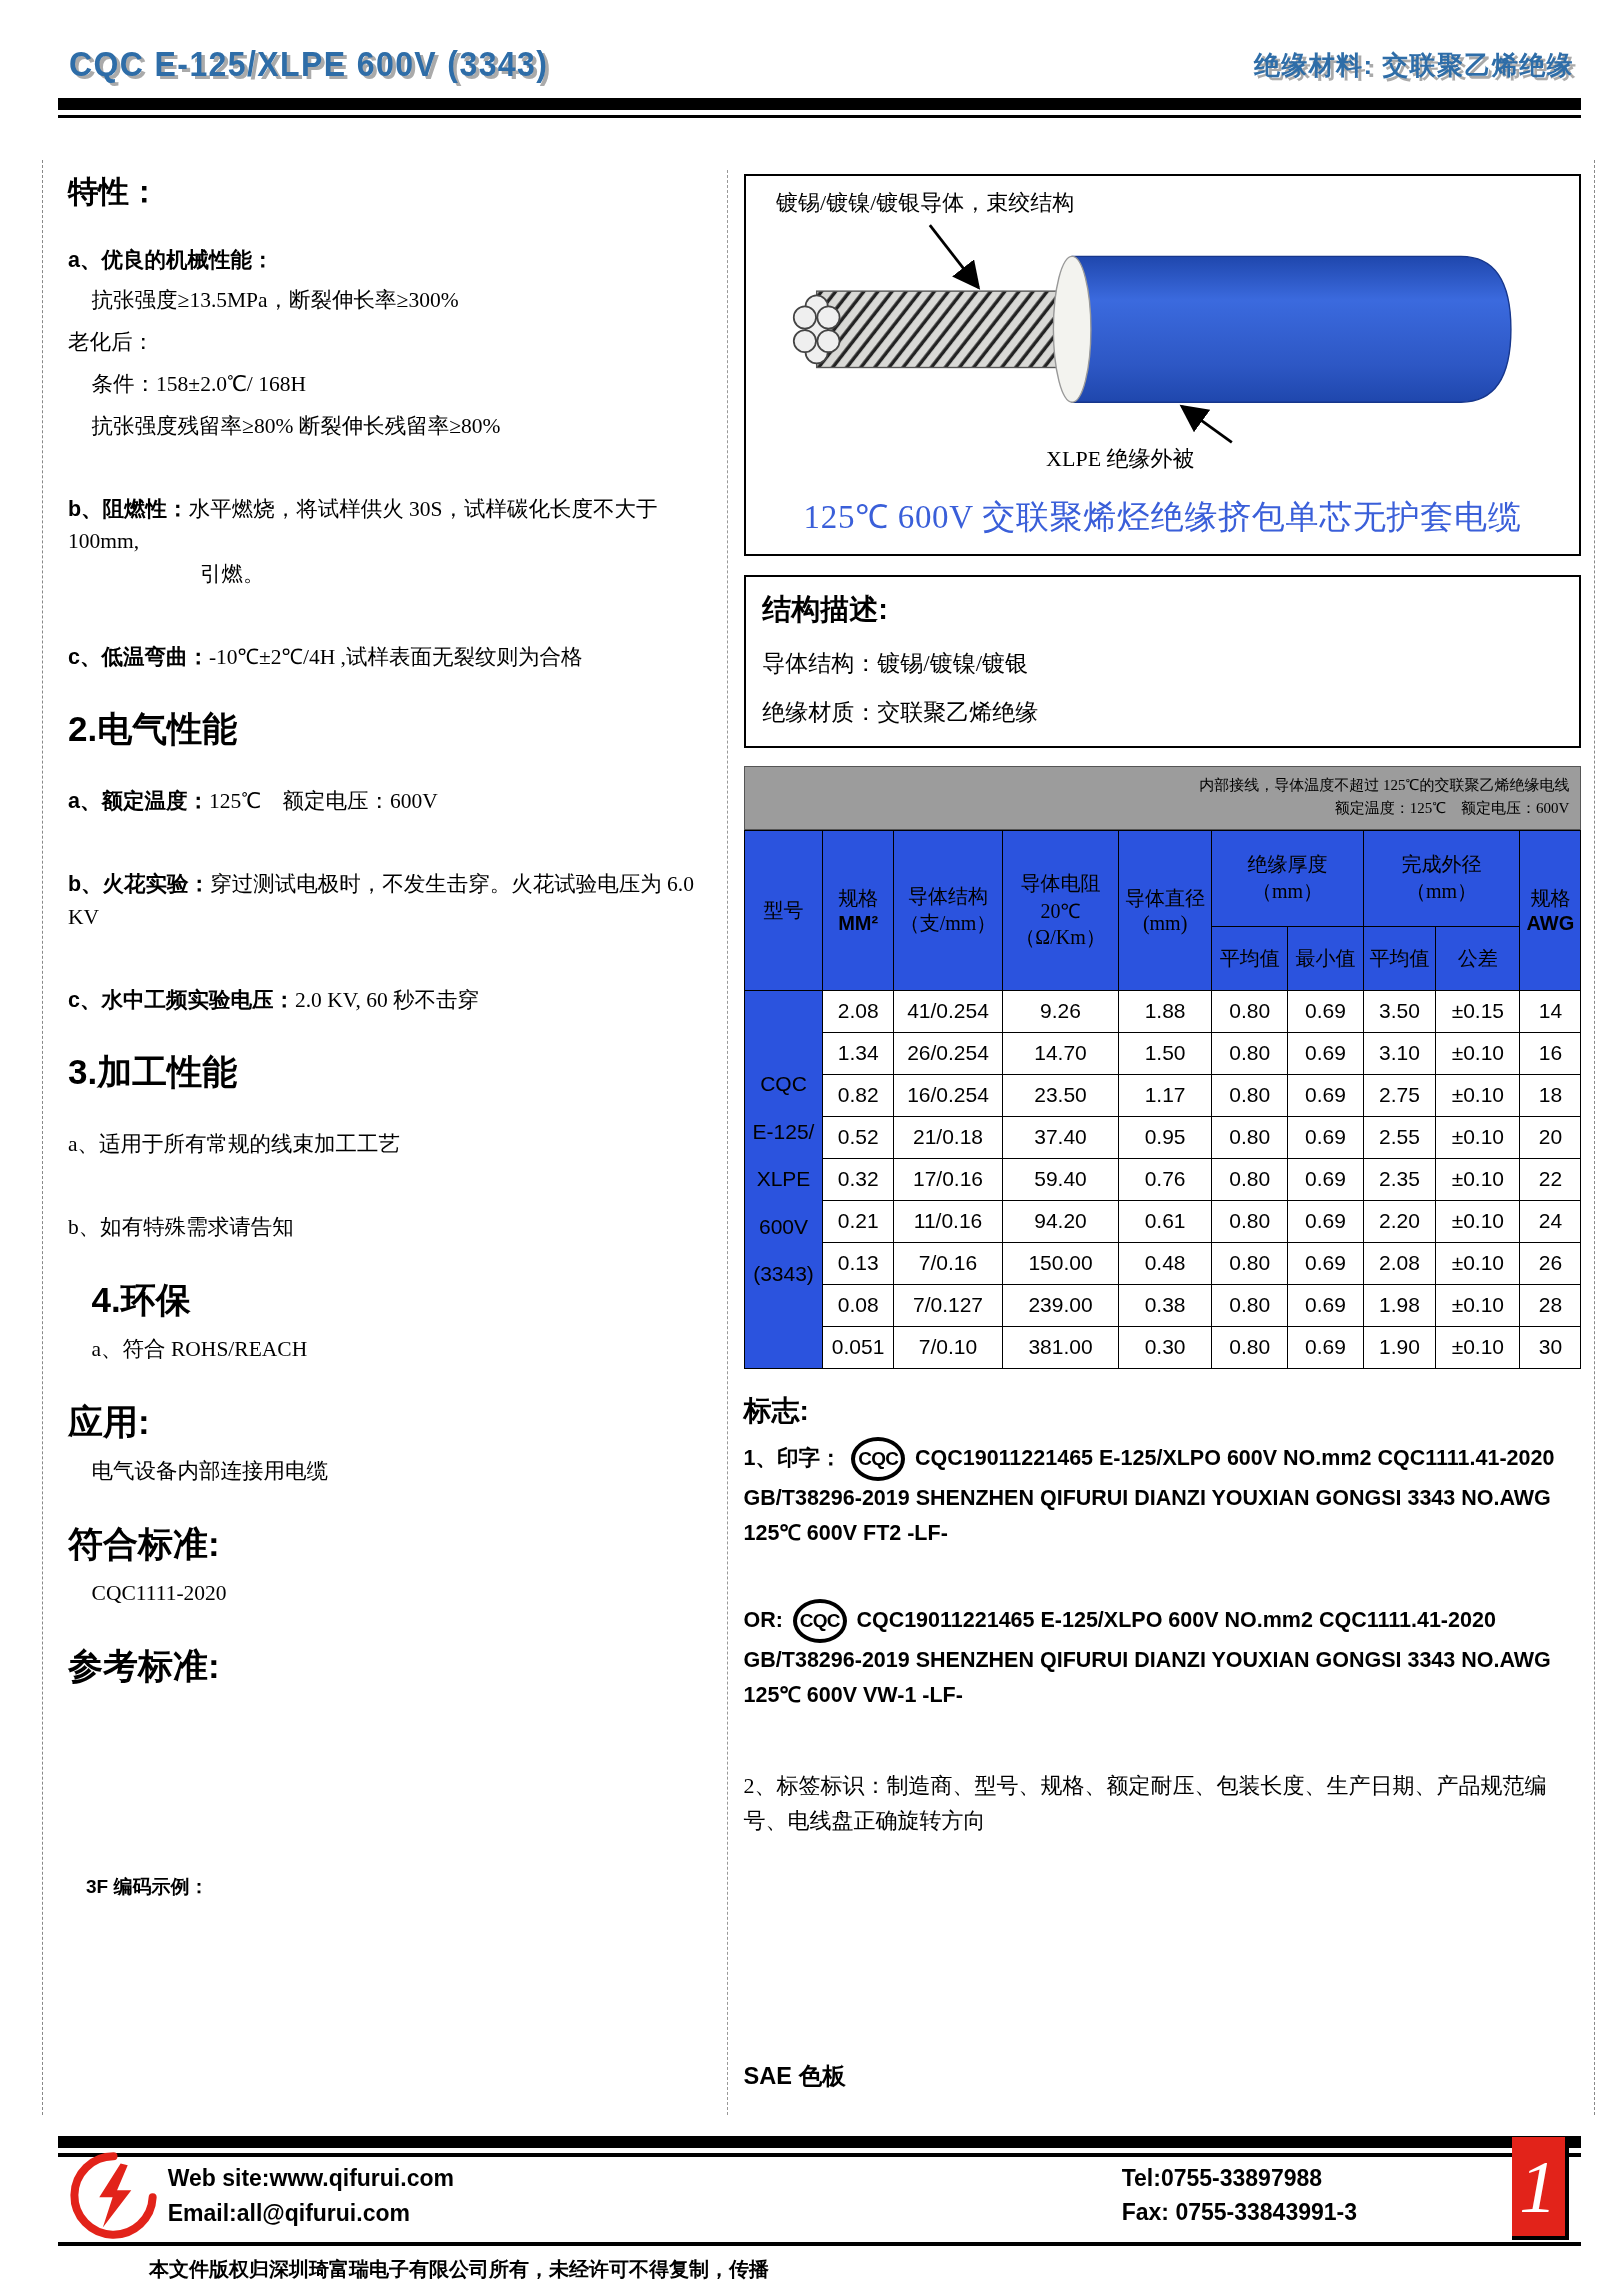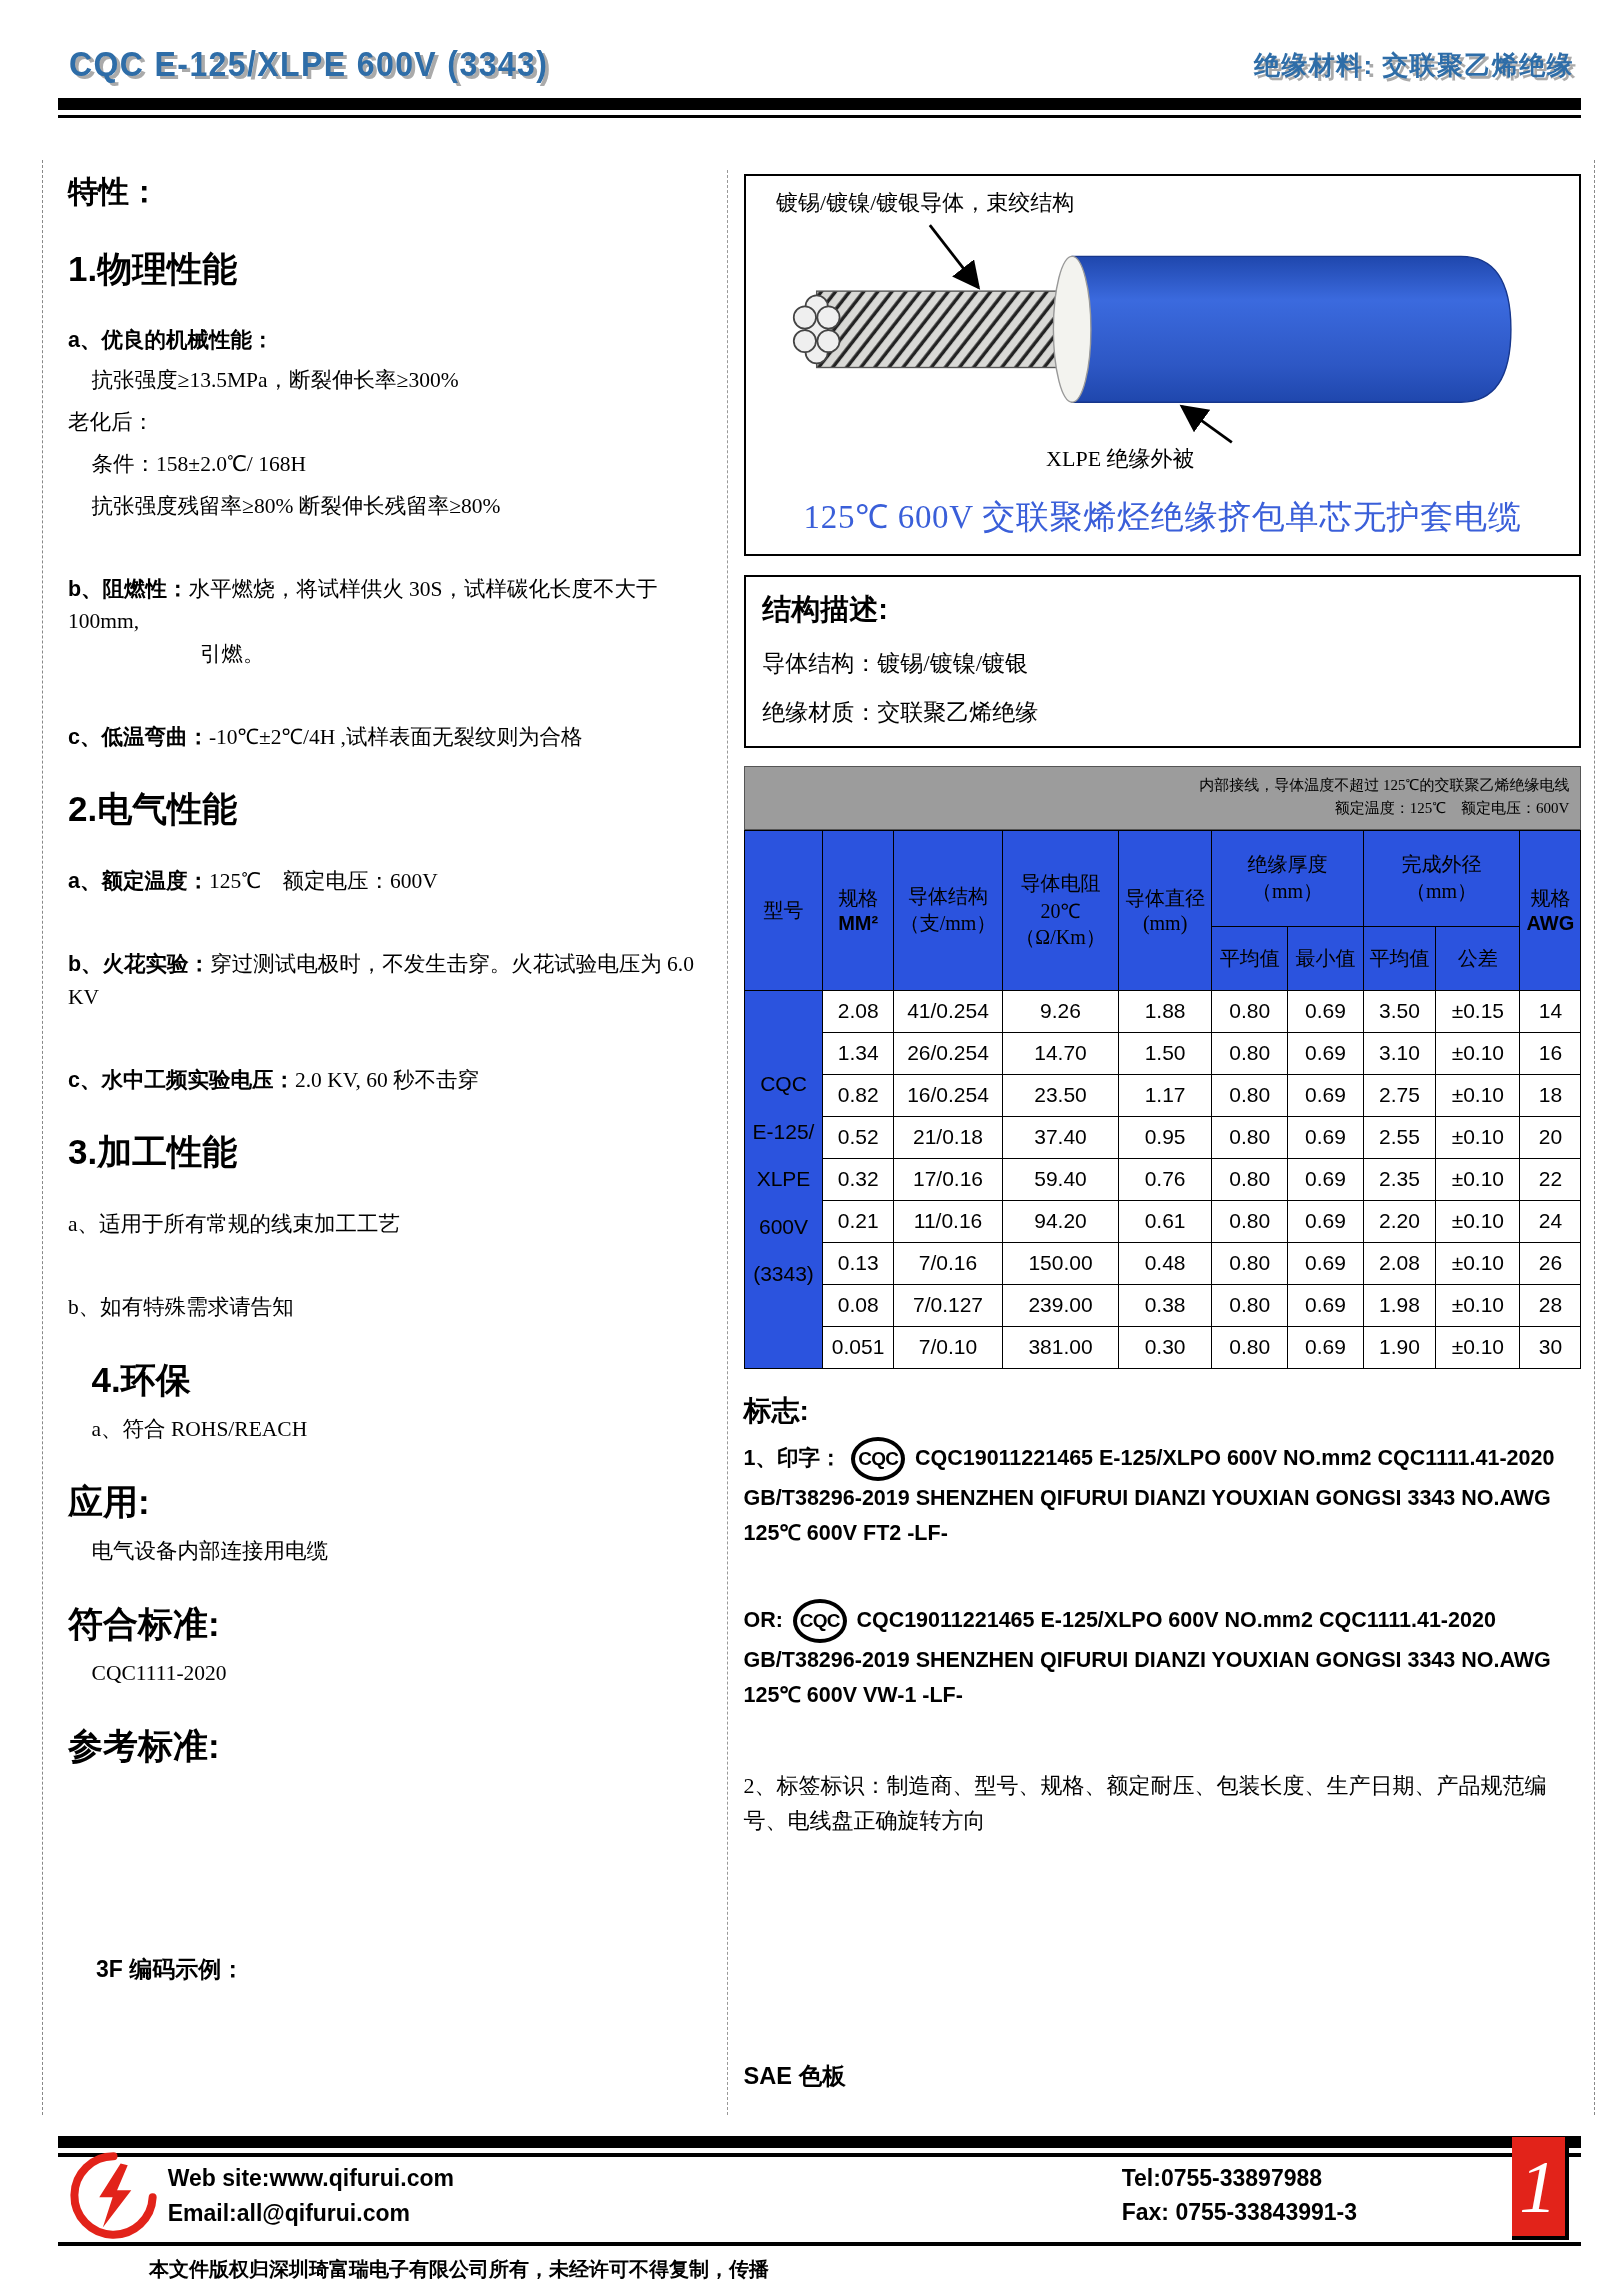--- a/index.html
+++ b/index.html
@@ -29,21 +29,21 @@
   .sec-intro { font-family:"Liberation Sans", sans-serif; font-size:30.5px; font-weight:bold; }
   h1.sec { font-family:"Liberation Sans", sans-serif; font-size:35px; font-weight:bold; margin-top:33px; }
   .lbl  { font-family:"Liberation Sans", sans-serif; font-weight:bold; font-size:21.5px; }
   .body-line { font-size:21.5px; line-height:1.5; }
   .ind { padding-left:23.6px; }
   .hang { padding-left:132px; }
   .mt-s { margin-top:9.7px; } .mt-m { margin-top:32px; } .mt-l { margin-top:51px; } .mt-xl { margin-top:67px; }
 
   
   .f3 { margin-top:184px; }
-  .f3-title { font-family:"Liberation Sans", sans-serif; font-weight:bold; font-size:23px; margin-left:28px; }
+  .f3-title { font-family:"Liberation Sans", sans-serif; font-weight:bold; font-size:19px; margin-left:18px; }
 
   
   .cable-box { border:2.1px solid #000; padding:11px 12.5px 14px 12.5px;font-family:Liberation Serif, serif; }
   .cable-fig { position:relative; height:302px; }
   .cable-svg { position:absolute; left:0; top:0; width:100%; height:100%; }
   .cable-lab { position:absolute; font-size:22px; }
   .lab-conductor { left:18px; top:1.4px; }
   .lab-jacket { left:288px; top:257px; }
   .cable-title { text-align:center; color:#3A5FD9; font-size:33px; margin-top:4.2px; letter-spacing:0.7px; }
 
@@ -107,21 +107,20 @@
   <div class="rule">
       <div class="thick"></div>
       <div class="thin"></div>
     </div>
 
   <div class="inner">
 
     <section class="left-col">
       <div class="sec-intro">特性：</div>
 
-      <h1 class="sec">1.物理性能</h1>
       <p class="lbl mt-m">a、优良的机械性能：</p>
       <p class="body-line ind mt-s">抗张强度≥13.5MPa，断裂伸长率≥300%</p>
       <p class="body-line mt-s">老化后：</p>
       <p class="body-line ind mt-s">条件：158±2.0℃/ 168H</p>
       <p class="body-line ind mt-s">抗张强度残留率≥80%  断裂伸长残留率≥80%</p>
       <p class="body-line mt-l"><span class="lbl">b、阻燃性：</span><span>水平燃烧，将试样供火 30S，试样碳化长度不大于 100mm,</span></p>
       <p class="body-line hang">引燃。</p>
       <p class="body-line mt-l"><span class="lbl">c、低温弯曲：</span><span>-10℃±2℃/4H ,试样表面无裂纹则为合格</span></p>
 
       <h1 class="sec mt-l">2.电气性能</h1>

